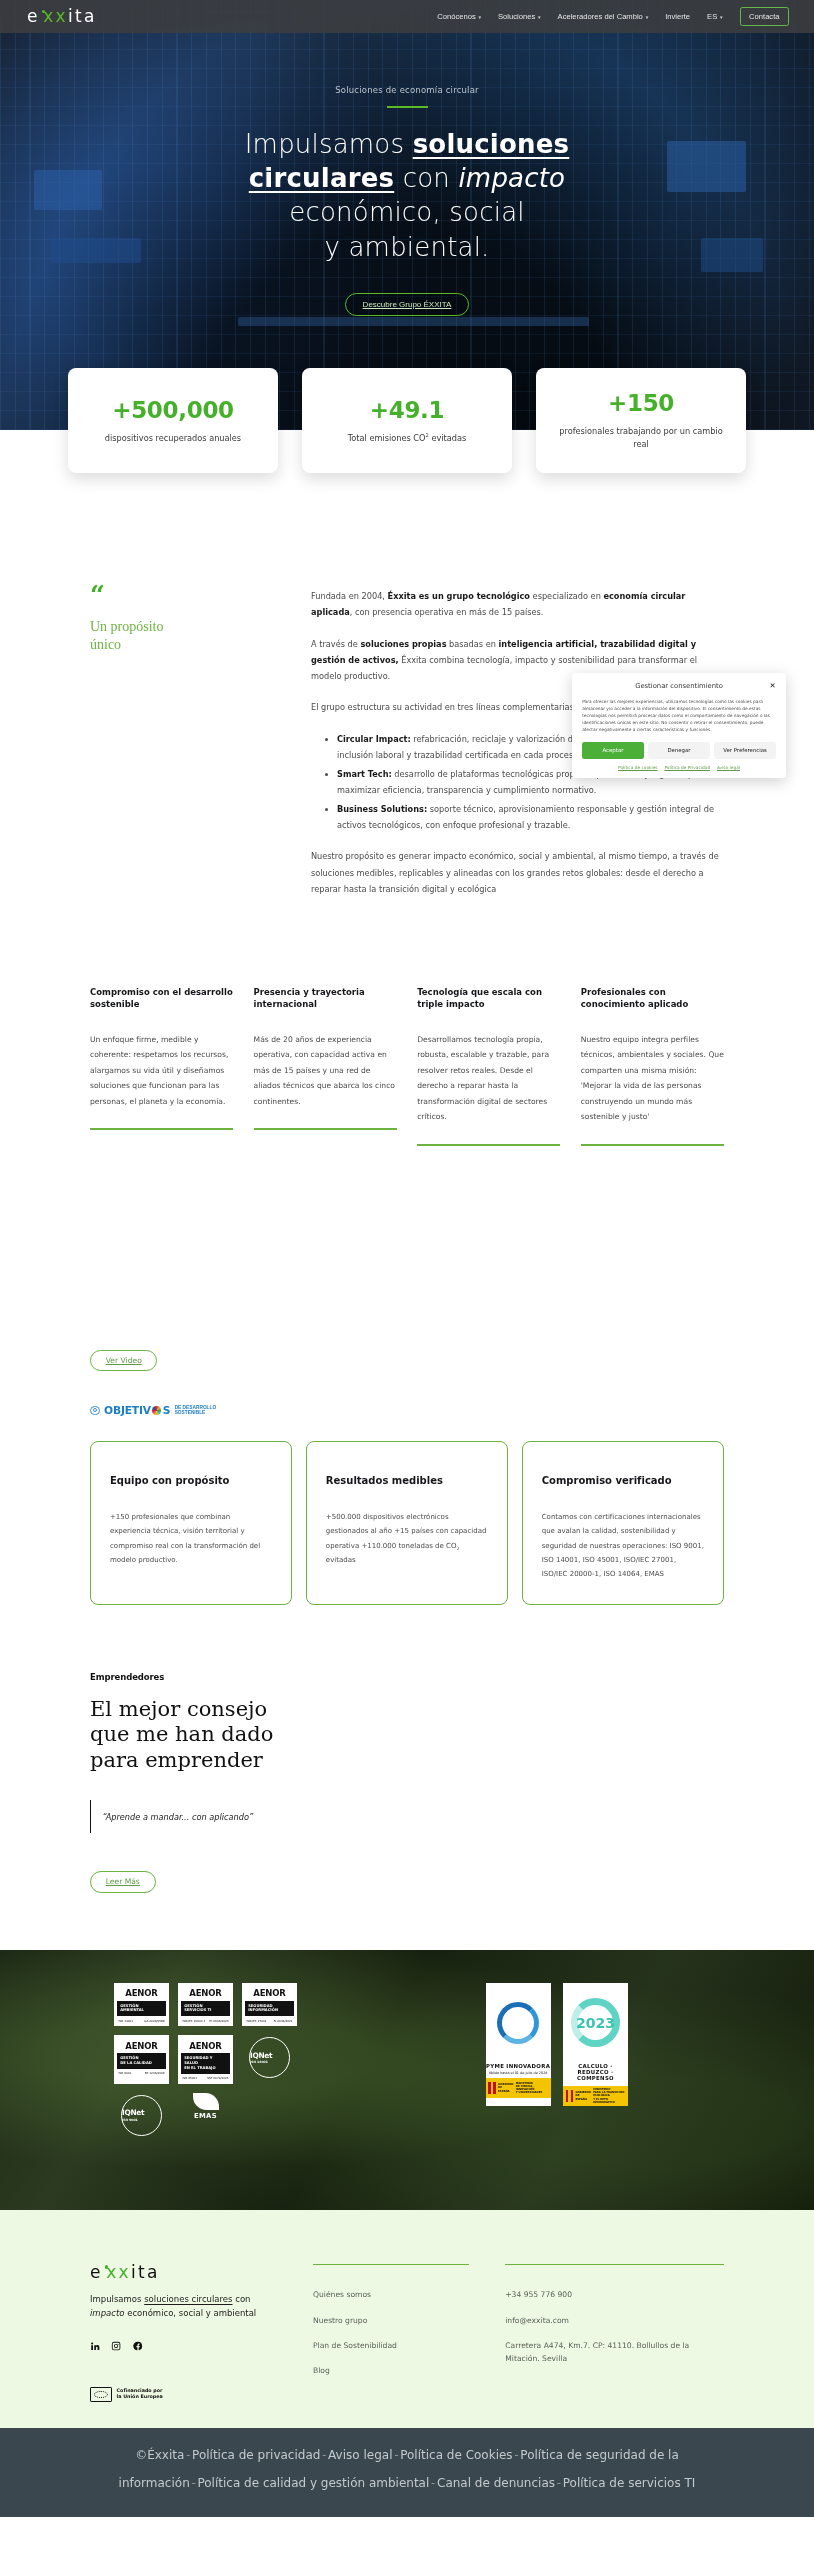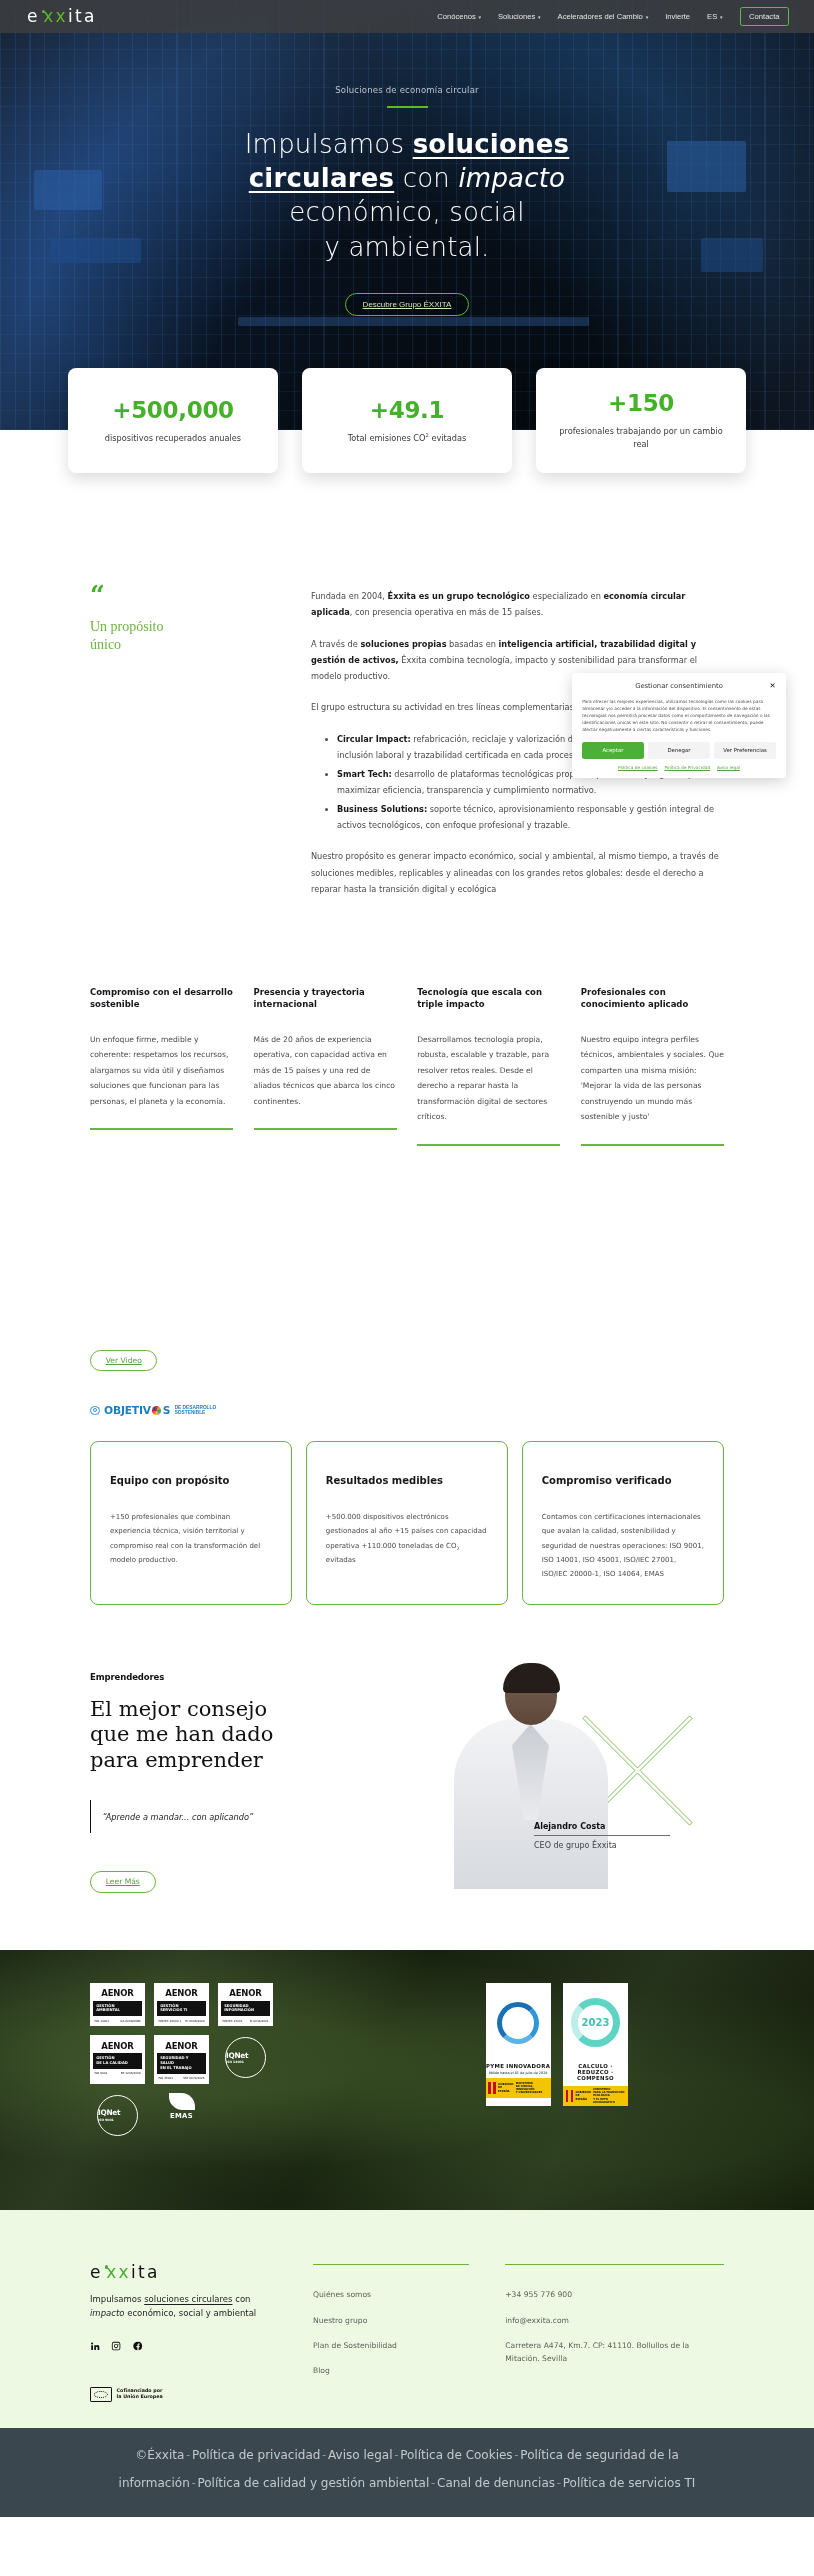--- a/index.html
+++ b/index.html
@@ -222,20 +222,21 @@
     font-size:8px;font-weight:800;color:#111;
     font-family:"DejaVu Sans", sans-serif;
   }
   .byline .rule{height:0.6px;background:#6c6c6c;margin:4px 0 5.1px;}
   .byline .role{font-size:8px;color:#444;font-family:"DejaVu Sans", sans-serif;}
 
   
   .certs{
     position:relative;width:814px;height:260px;margin-top:40px;overflow:hidden;
     background:linear-gradient(120deg,#1d2a16 0%,#2b3a20 20%,#17210f 45%,#26331c 70%,#101708 100%);
+    padding-left:24px;
   }
   .certs:after{
     content:"";position:absolute;inset:0;
     background:
       radial-gradient(ellipse at 26% 40%, rgba(96,130,60,.35) 0 18%, rgba(0,0,0,0) 52%),
       radial-gradient(ellipse at 78% 66%, rgba(60,90,40,.35) 0 18%, rgba(0,0,0,0) 55%);
   }
   .certs-inner{position:relative;z-index:3;padding:33px 90px 0 90px;display:flex;gap:41px;align-items:flex-start;}
   .aenor-grid{display:flex;flex-wrap:wrap;gap:9px;width:187px;}
   .aenor{
@@ -274,21 +275,21 @@
   .badge-col{display:flex;gap:12.4px;margin-left:auto;margin-right:96px;}
   .badge{width:65px;background:#fff;}
   .badge .b-art{height:80px;display:flex;align-items:center;justify-content:center;}
   .spiral{
     width:42px;height:42px;border-radius:50%;
     border:5.1px solid #1b6fb5;border-right-color:#2f97d8;border-bottom-color:#5bb4e5;
   }
   .co2ring{
     width:49px;height:49px;border-radius:50%;border:7.4px solid #5fd3c4;
     border-left-color:#bdeee7;display:flex;align-items:center;justify-content:center;
-    color:#3cc3b1;font-size:10px;font-weight:800;font-family:"DejaVu Sans", sans-serif;
+    color:#3cc3b1;font-size:14px;font-weight:800;font-family:"DejaVu Sans", sans-serif;
   }
   .badge .b-t{
     font-size:5.4px;font-weight:800;text-align:center;color:#111;letter-spacing:0.3px;
     font-family:"DejaVu Sans", sans-serif;
   }
   .badge .b-s{font-size:3.4px;text-align:center;color:#111;padding:1.7px 1.1px 3.4px;
     font-family:"DejaVu Sans", sans-serif;}
   .badge .b-gov{
     background:#f5c400;height:20.4px;display:flex;align-items:center;gap:2.3px;padding:0 2.8px;
   }
@@ -542,36 +543,20 @@
         <span>El mejor consejo</span><br>
         <span>que me han dado</span><br>
         <span>para emprender</span>
       </h2>
       <div class="testi-quote-wrap">
         <div class="testi-bar"></div>
         <div class="testi-quote">“Aprende a mandar... con aplicando”</div>
       </div>
       <a href="#" class="btn-outline btn-leer">Leer Más</a>
     </div>
-    <div class="testi-right">
-      <svg class="x-mark" viewBox="0 0 200 200">
-        <path d="M18 14 L100 96 L182 14 L186 18 L104 100 L186 182 L182 186 L100 104 L18 186 L14 182 L96 100 L14 18 Z" fill="none" stroke="#6cb33f" stroke-width="1.4"></path>
-      </svg>
-      <div class="photo">
-        <div class="body"></div>
-        <div class="shirtline"></div>
-        <div class="head"></div>
-        <div class="hair"></div>
-      </div>
-      <div class="byline">
-        <div class="name">Alejandro Costa</div>
-        <div class="rule"></div>
-        <div class="role">CEO de grupo Éxxita</div>
-      </div>
-    </div>
   </section>
 
   <section class="certs">
     <div class="certs-inner">
       <div class="aenor-grid">
 
         <div class="aenor">
           <div class="a-top">AENOR</div>
           <div class="a-mid"><span>GESTIÓN</span><br><span>AMBIENTAL</span></div>
           <div class="a-bot">

